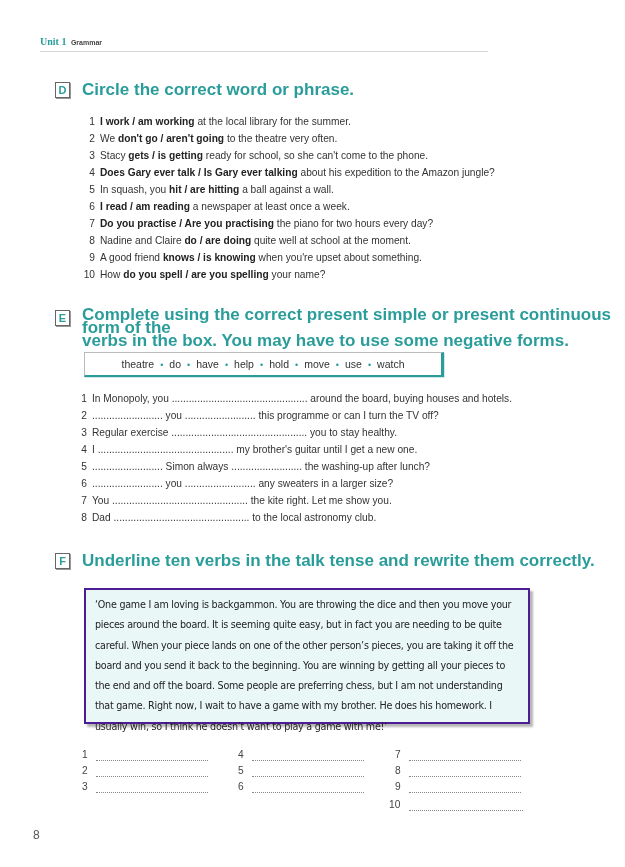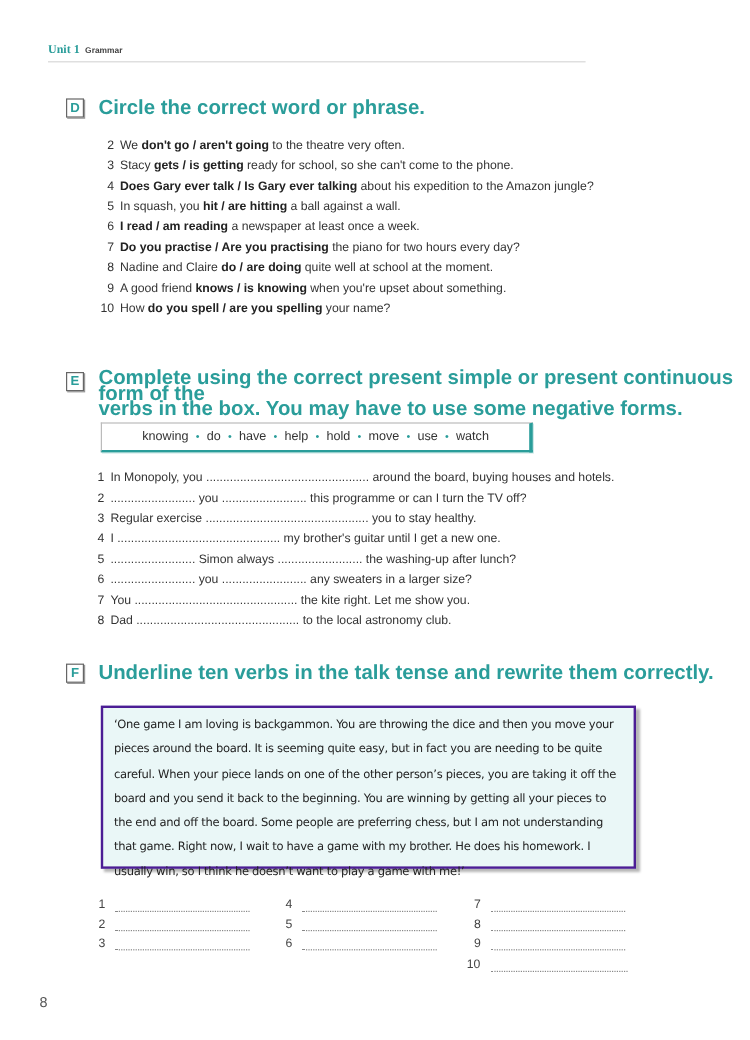--- a/index.html
+++ b/index.html
@@ -64,40 +64,41 @@
 <div class="header">
   <span class="unit">Unit 1</span>
   <span class="sec">Grammar</span>
 </div>
 
 <div class="ex-head" style="top:82px;">
   <div class="letter-box">D</div>
   <div class="ex-title" style="margin-top:1px;">Circle the correct word or phrase.</div>
 </div>
 <ul class="items" style="top:113px;">
+  <li><span class="num">1</span><span></span><b>I work / am working</b><span> at the local library for the summer.</span></li>
   <li><span class="num">2</span><span>We </span><b>don't go / aren't going</b><span> to the theatre very often.</span></li>
   <li><span class="num">3</span><span>Stacy </span><b>gets / is getting</b><span> ready for school, so she can't come to the phone.</span></li>
   <li><span class="num">4</span><span></span><b>Does Gary ever talk / Is Gary ever talking</b><span> about his expedition to the Amazon jungle?</span></li>
   <li><span class="num">5</span><span>In squash, you </span><b>hit / are hitting</b><span> a ball against a wall.</span></li>
   <li><span class="num">6</span><span></span><b>I read / am reading</b><span> a newspaper at least once a week.</span></li>
   <li><span class="num">7</span><span></span><b>Do you practise / Are you practising</b><span> the piano for two hours every day?</span></li>
   <li><span class="num">8</span><span>Nadine and Claire </span><b>do / are doing</b><span> quite well at school at the moment.</span></li>
   <li><span class="num">9</span><span>A good friend </span><b>knows / is knowing</b><span> when you're upset about something.</span></li>
   <li><span class="num">10</span><span>How </span><b>do you spell / are you spelling</b><span> your name?</span></li>
 </ul>
 
 <div class="ex-head" style="top:308px;">
   <div class="letter-box" style="margin-top:2px;">E</div>
   <div class="ex-title">
     <div>Complete using the correct present simple or present continuous form of the</div>
     <div>verbs in the box. You may have to use some negative forms.</div>
   </div>
 </div>
 <div class="verb-box">
-  <span>knowing</span><span class="bullet">•</span><span>do</span><span class="bullet">•</span><span>have</span><span class="bullet">•</span><span>help</span><span class="bullet">•</span><span>hold</span><span class="bullet">•</span><span>move</span><span class="bullet">•</span><span>use</span><span class="bullet">•</span><span>watch</span>
+  <span>theatre</span><span class="bullet">•</span><span>do</span><span class="bullet">•</span><span>have</span><span class="bullet">•</span><span>help</span><span class="bullet">•</span><span>hold</span><span class="bullet">•</span><span>move</span><span class="bullet">•</span><span>use</span><span class="bullet">•</span><span>watch</span>
 </div>
 <ul class="items" style="top:390px;">
   <li><span class="num" style="width:9px;">1</span><span class="txt">In Monopoly, you ................................................ around the board, buying houses and hotels.</span></li>
   <li><span class="num" style="width:9px;">2</span><span class="txt">......................... you ......................... this programme or can I turn the TV off?</span></li>
   <li><span class="num" style="width:9px;">3</span><span class="txt">Regular exercise ................................................ you to stay healthy.</span></li>
   <li><span class="num" style="width:9px;">4</span><span class="txt">I ................................................ my brother's guitar until I get a new one.</span></li>
   <li><span class="num" style="width:9px;">5</span><span class="txt">......................... Simon always ......................... the washing-up after lunch?</span></li>
   <li><span class="num" style="width:9px;">6</span><span class="txt">......................... you ......................... any sweaters in a larger size?</span></li>
   <li><span class="num" style="width:9px;">7</span><span class="txt">You ................................................ the kite right. Let me show you.</span></li>
   <li><span class="num" style="width:9px;">8</span><span class="txt">Dad ................................................ to the local astronomy club.</span></li>

